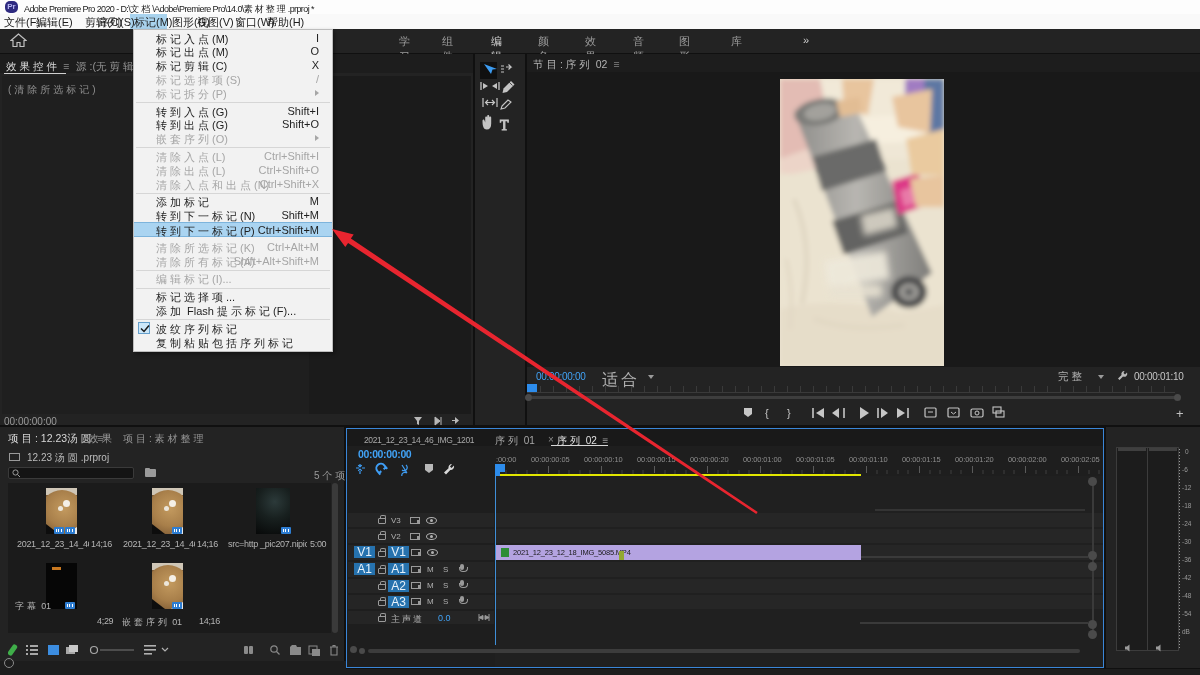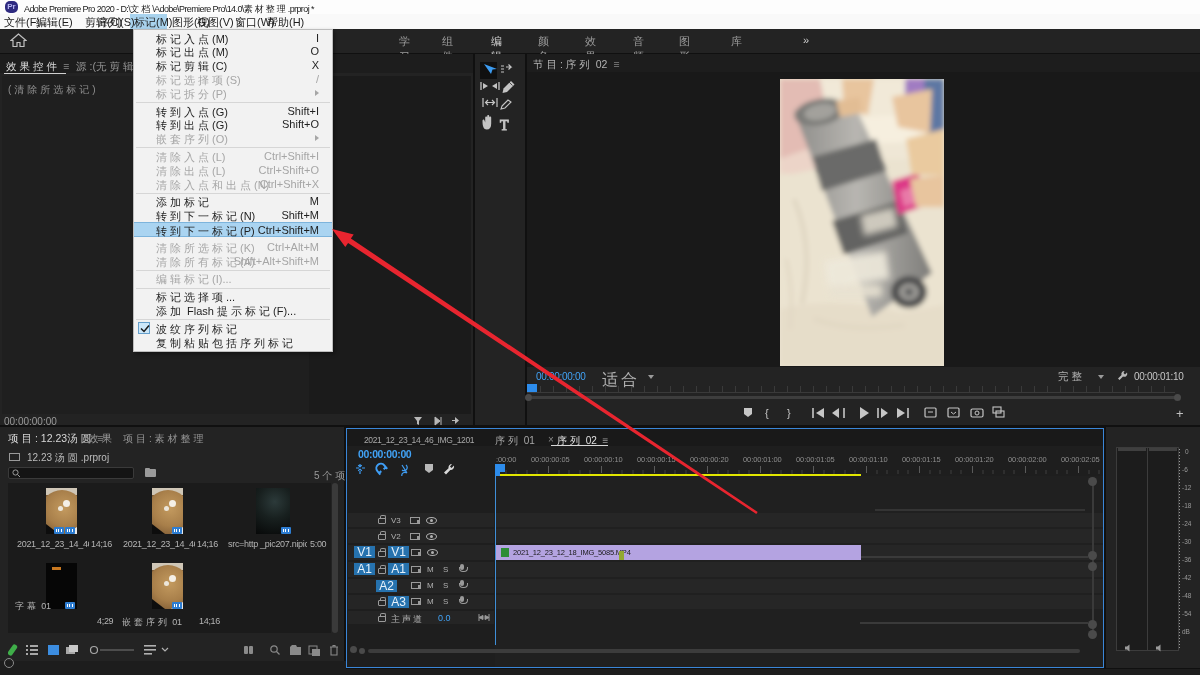--- a/index.html
+++ b/index.html
@@ -385,21 +385,21 @@
 
 <div class="bbox" style="left:354px;top:563px">A1</div>
     <div class="lock" style="left:378px;top:568px"></div>
     <div class="bbox" style="left:388px;top:563px">A1</div>
     <div class="cam" style="left:411px;top:566px"></div>
     <div class="thdr" style="left:427px;top:565px">M</div>
     <div class="thdr" style="left:443px;top:565px">S</div>
     <div class="mic" style="left:460px;top:564px"></div>
 
 <div class="lock" style="left:378px;top:584px"></div>
-    <div class="bbox" style="left:376px;top:580px">A2</div>
+    <div class="bbox" style="left:388px;top:580px">A2</div>
     <div class="cam" style="left:411px;top:582px"></div>
     <div class="thdr" style="left:427px;top:581px">M</div>
     <div class="thdr" style="left:443px;top:581px">S</div>
     <div class="mic" style="left:460px;top:580px"></div>
 
 <div class="lock" style="left:378px;top:600px"></div>
     <div class="bbox" style="left:388px;top:596px">A3</div>
     <div class="cam" style="left:411px;top:598px"></div>
     <div class="thdr" style="left:427px;top:597px">M</div>
     <div class="thdr" style="left:443px;top:597px">S</div>

